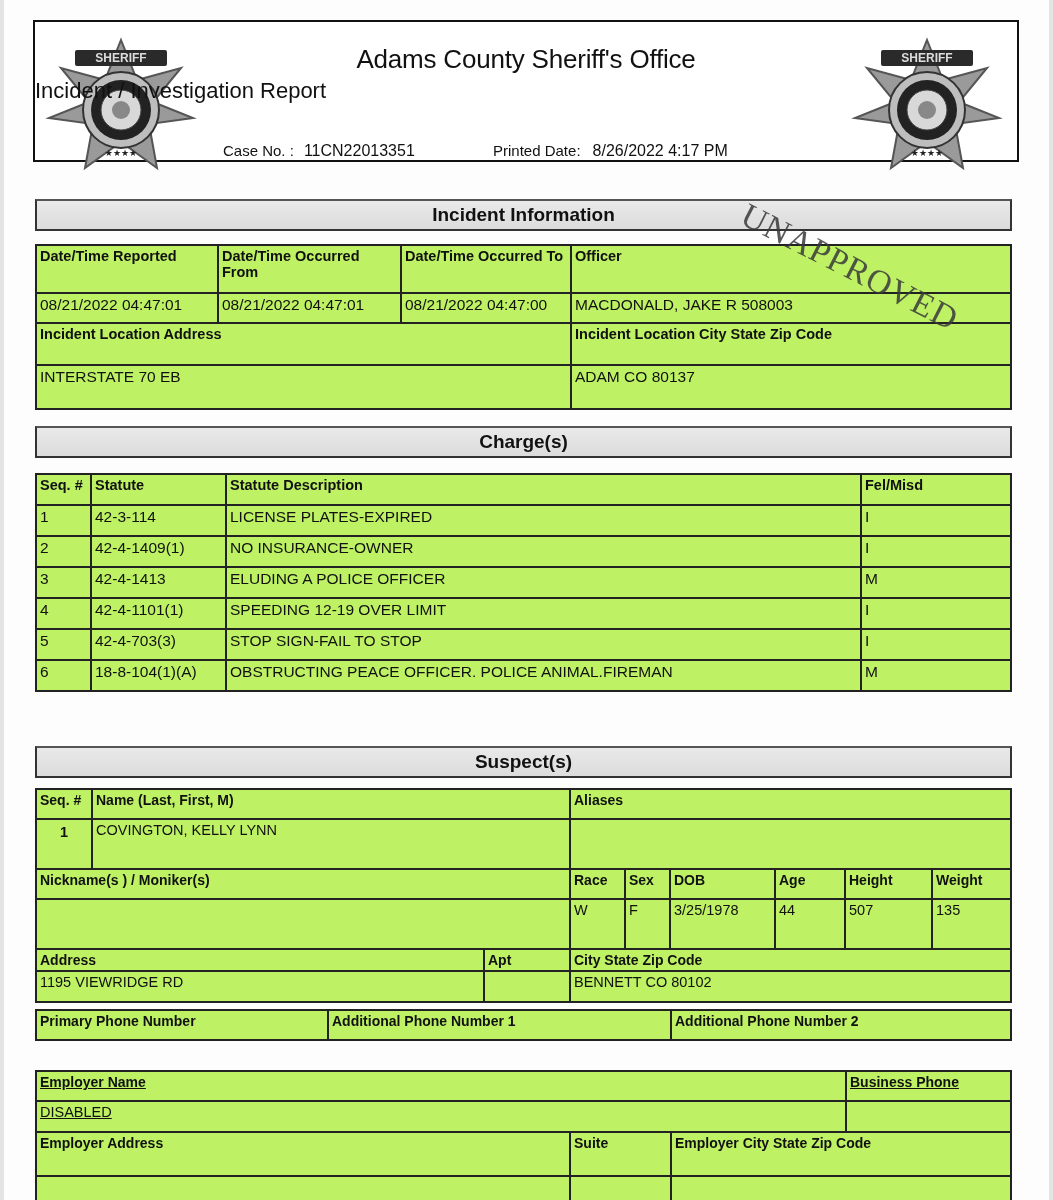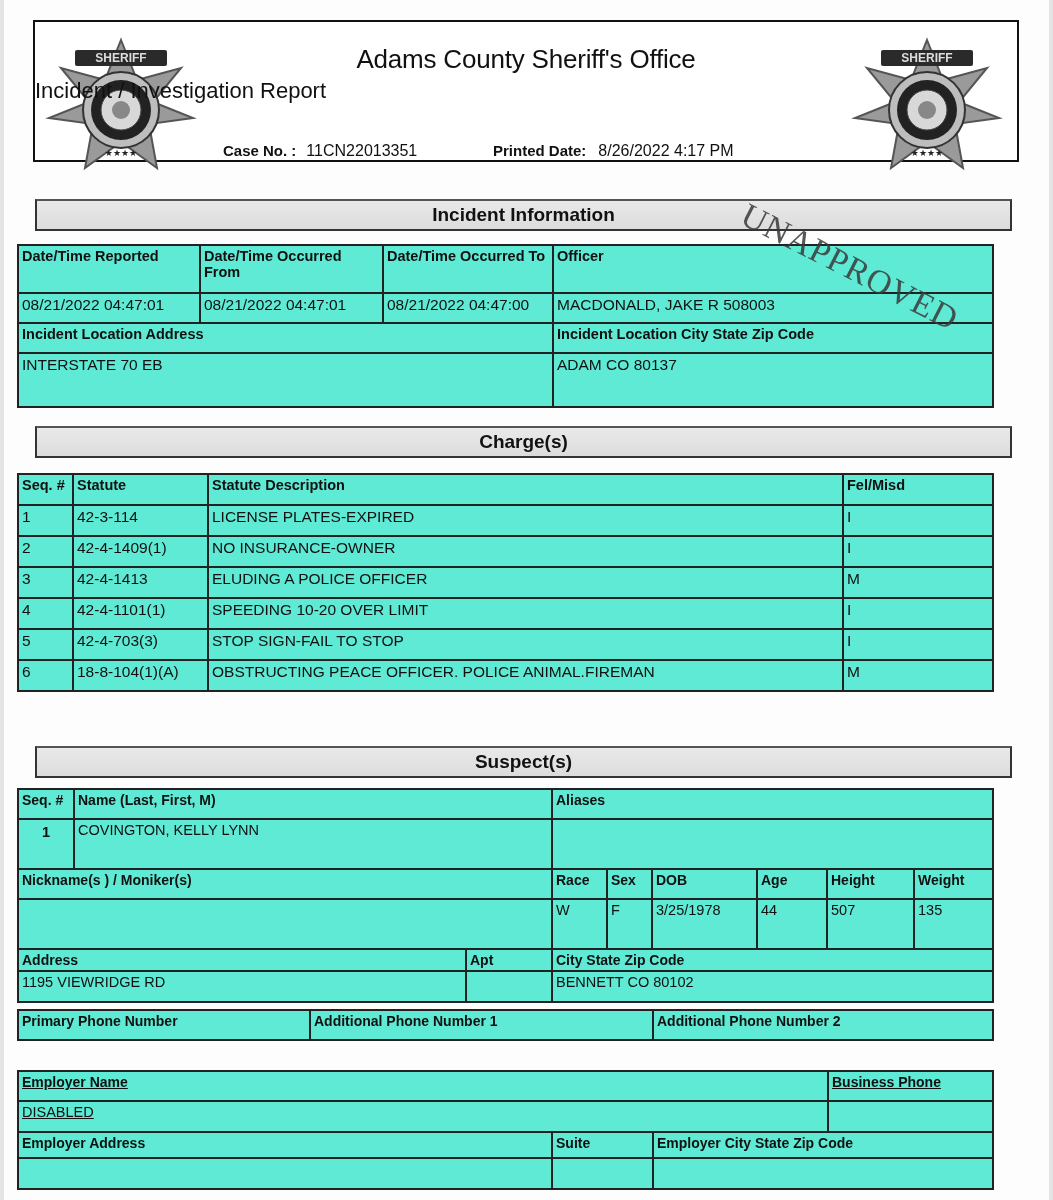--- a/index.html
+++ b/index.html
@@ -9,31 +9,31 @@
   .page-edge.right { left: auto; right: 0; }
 
   
   .header-box { position: absolute; left: 33px; top: 20px; width: 986px; height: 142px; border: 2px solid #111; background: #fff; }
   .badge { position: absolute; top: 10px; width: 160px; height: 150px; }
   .badge.left { left: 6px; }
   .badge.right { right: 10px; }
   .title { position: absolute; left: 0; right: 0; top: 22px; text-align: center; font-weight: normal; font-size: 26px; letter-spacing: -0.2px; }
   .subtitle { position: absolute; left: 0; right: 0; top: 56px; text-align: left; font-size: 22px; }
   .meta { position: absolute; top: 120px; font-size: 15px; }
-  .meta .lbl { font-weight: bold; }
+  .meta .lbl { font-weight: normal; }
   .meta.case { left: 188px; }
   .meta.case .val { margin-left: 10px; font-size: 16px; }
   .meta.printed { left: 458px; }
   .meta.printed .val { margin-left: 12px; font-size: 16px; }
 
   
   .section-bar { position: absolute; left: 35px; width: 977px; height: 32px; border: 2px solid #333; border-top-color: #555; background: linear-gradient(#e9e9e9, #dcdcdc); text-align: center; font-weight: bold; font-size: 19px; line-height: 28px; }
 
   
-  table { position: absolute; left: 17px; width: 977px; border-collapse: collapse; table-layout: fixed; background: #5eead4; }
+  table { position: absolute; left: 35px; width: 977px; border-collapse: collapse; table-layout: fixed; background: #bef264; }
   td { border: 2px solid #222; vertical-align: top; padding: 2px 3px; font-size: 15.5px; overflow: hidden; white-space: nowrap; }
   td.h { font-weight: bold; font-size: 14.5px; }
   td.wrap { white-space: normal; line-height: 16px; }
   .cond td { font-size: 14.5px; }
   .cond td.h { font-size: 14px; }
   .seqnum { font-weight: bold; font-size: 19px; text-align: center; padding-top: 4px; }
 
   
   .stamp { position: absolute; left: 752px; top: 196px; font-family: "Liberation Serif", serif; font-size: 34px; color: #3a3a3a; transform: rotate(27deg); transform-origin: left top; letter-spacing: 1px; opacity: 0.85; }
 </style>
@@ -92,25 +92,25 @@
     <td class="h wrap">Date/Time Occurred From</td>
     <td class="h wrap">Date/Time Occurred To</td>
     <td class="h">Officer</td>
   </tr>
   <tr style="height:30px;">
     <td>08/21/2022 04:47:01</td>
     <td>08/21/2022 04:47:01</td>
     <td>08/21/2022 04:47:00</td>
     <td>MACDONALD, JAKE R 508003</td>
   </tr>
-  <tr style="height:30px;padding-left:40px;">
+  <tr style="height:42px;padding-left:40px;">
     <td class="h" colspan="3">Incident Location Address</td>
     <td class="h">Incident Location City State Zip Code</td>
   </tr>
-  <tr style="height:54px;">
+  <tr style="height:44px;">
     <td colspan="3">INTERSTATE 70 EB</td>
     <td>ADAM  CO 80137</td>
   </tr>
 </tbody>
   </table>
 
 <div class="stamp">UNAPPROVED</div>
 
 <div class="section-bar" style="top:426px;">Charge(s)</div>
 
@@ -142,21 +142,21 @@
   </tr>
   <tr style="height:31px;">
     <td>3</td>
     <td>42-4-1413</td>
     <td>ELUDING A POLICE OFFICER</td>
     <td>M</td>
   </tr>
   <tr style="height:31px;">
     <td>4</td>
     <td>42-4-1101(1)</td>
-    <td>SPEEDING 10-20 OVER LIMIT</td>
+    <td>SPEEDING 12-19 OVER LIMIT</td>
     <td>I</td>
   </tr>
   <tr style="height:31px;">
     <td>5</td>
     <td>42-4-703(3)</td>
     <td>STOP SIGN-FAIL TO STOP</td>
     <td>I</td>
   </tr>
   <tr style="height:31px;">
     <td>6</td>
@@ -264,21 +264,21 @@
 </tbody>
   </table>
 
 <table class="cond" style="top:1131px;">
   <colgroup>
       <col style="width:534px">
       <col style="width:101px">
       <col>
     </colgroup>
   <tbody>
-      <tr style="height:26px;padding-left:44px;">
+      <tr style="height:44px;padding-left:44px;">
     <td class="h">Employer Address</td>
     <td class="h">Suite</td>
     <td class="h">Employer City State Zip Code</td>
   </tr>
   <tr style="height:31px;">
     <td></td>
     <td></td>
     <td></td>
   </tr>
 </tbody>

